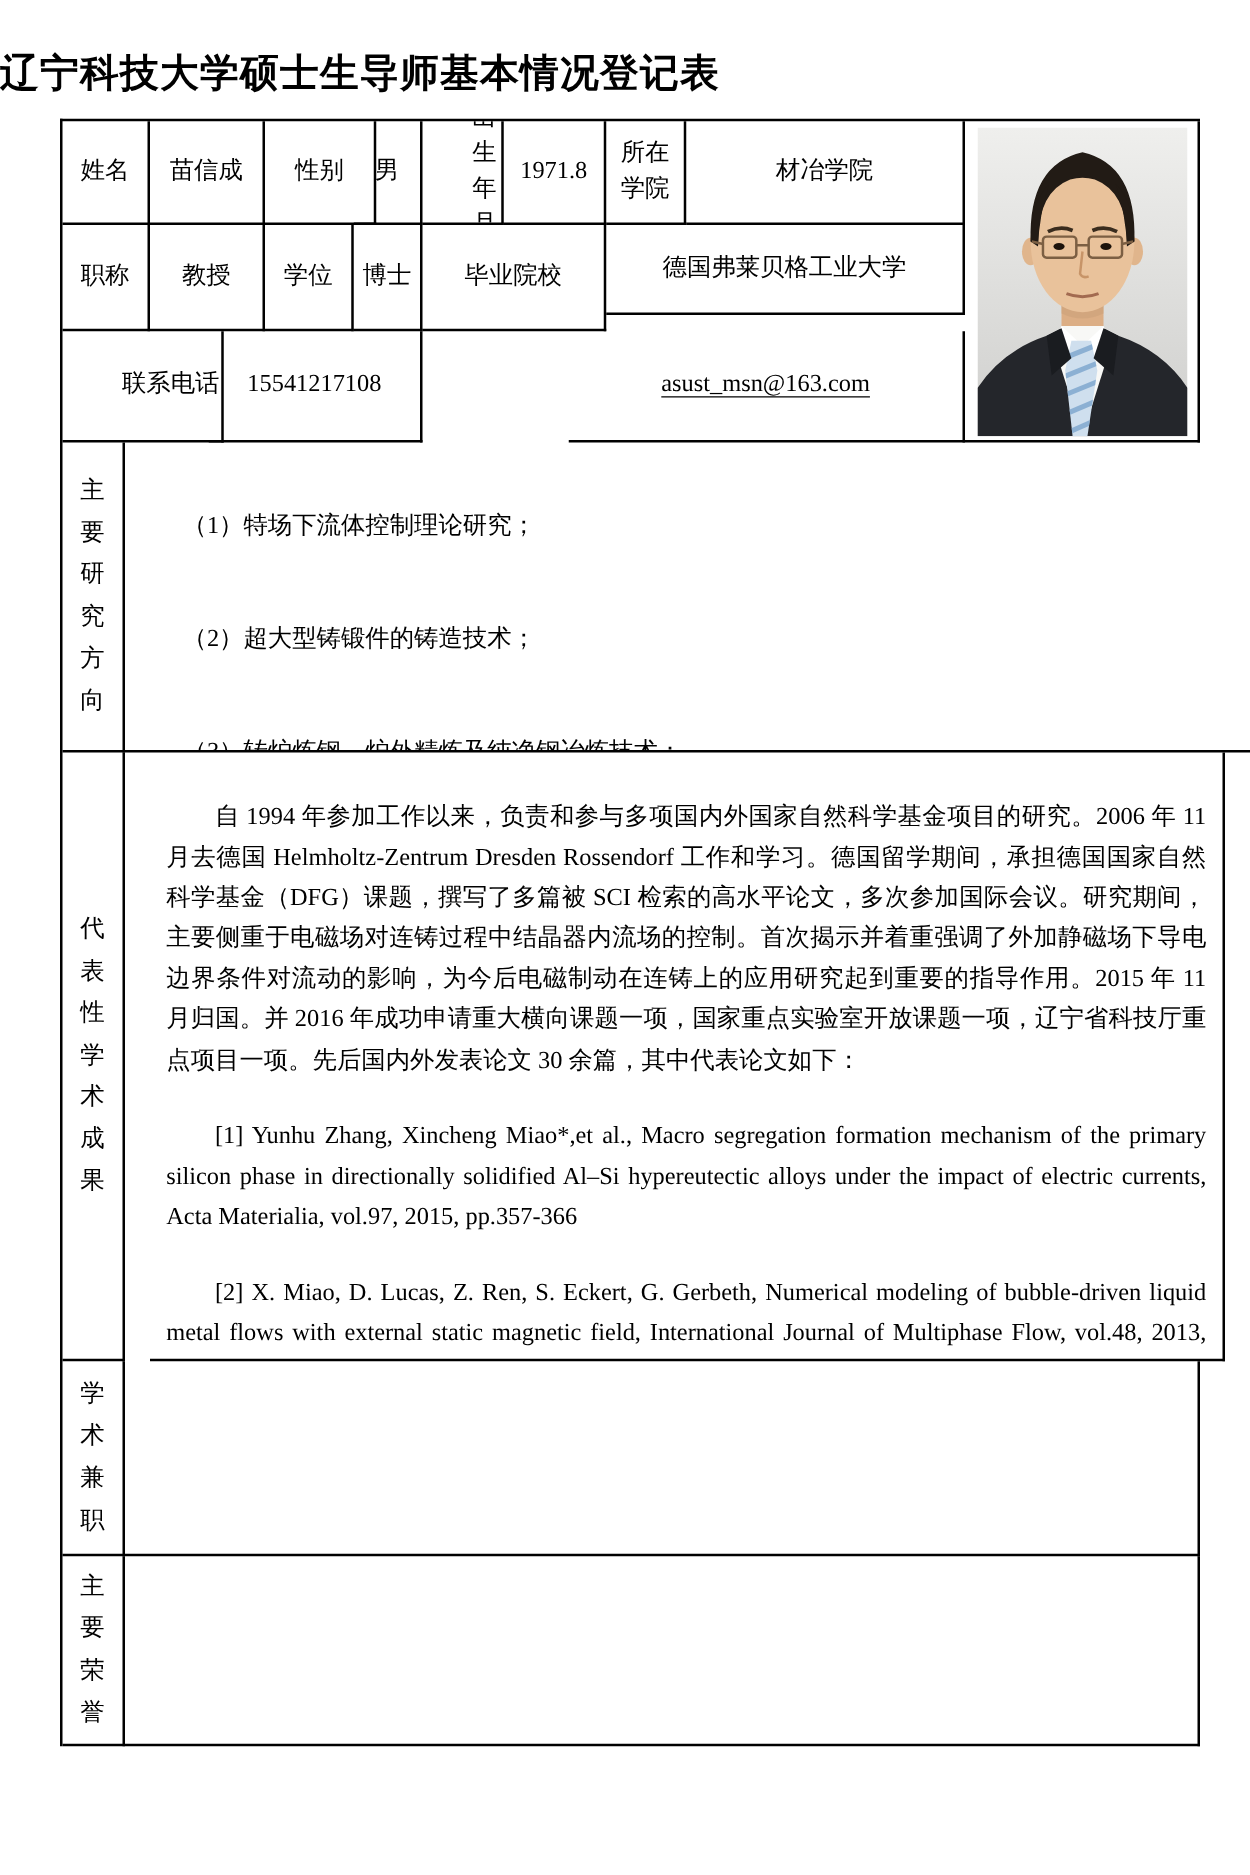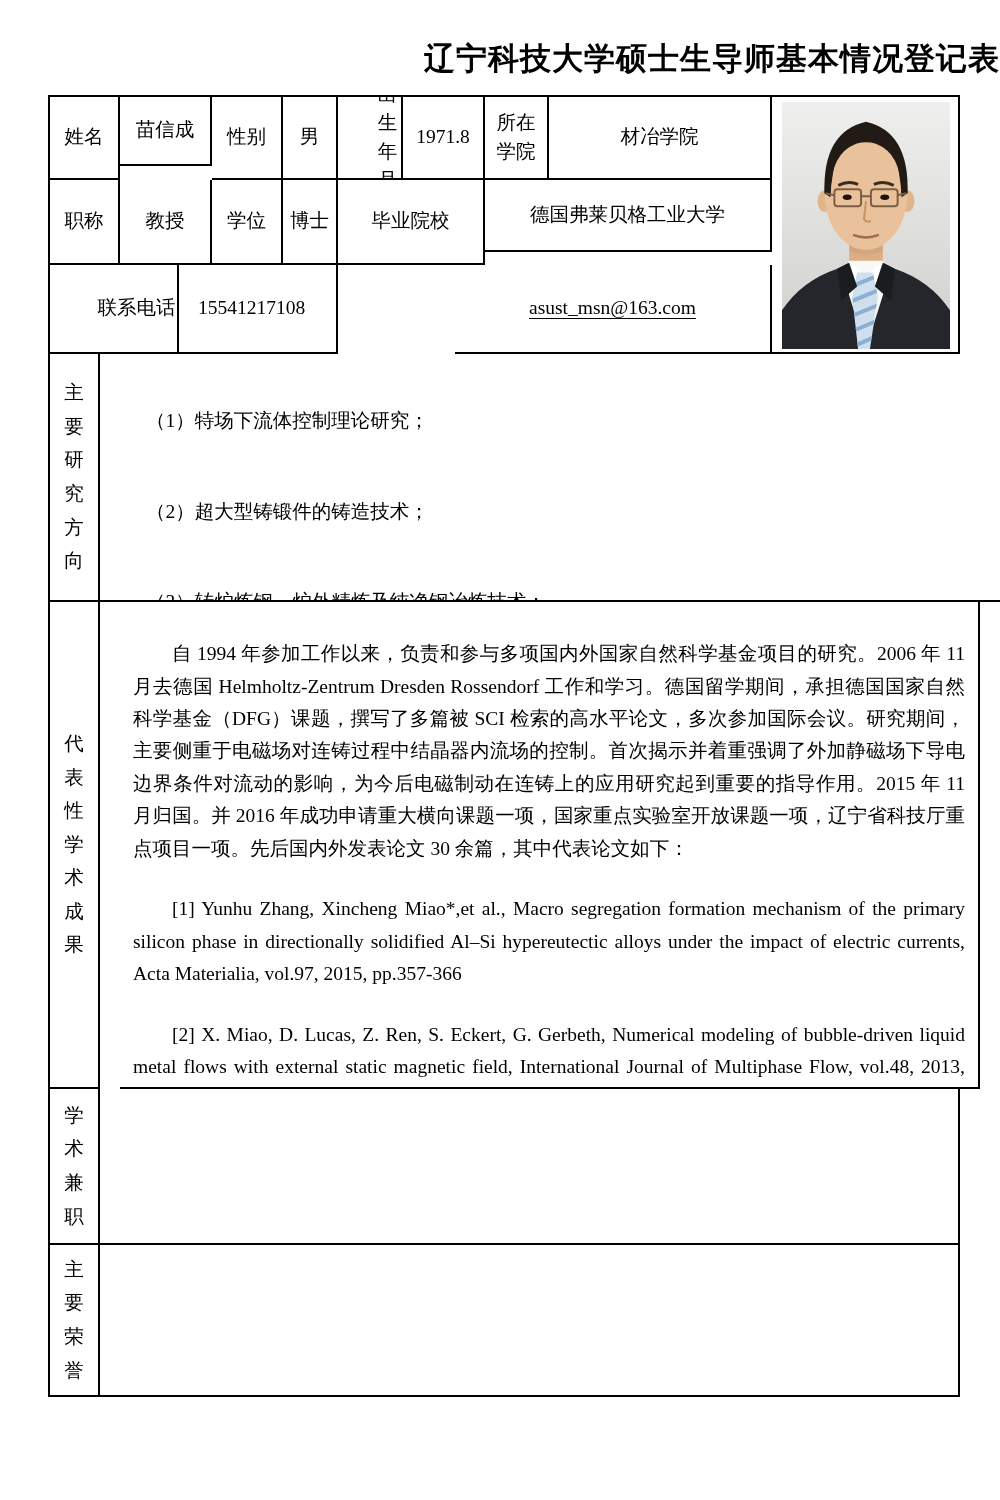--- a/index.html
+++ b/index.html
@@ -1,21 +1,21 @@
 <!DOCTYPE html>
 <html><head>
 <meta charset="utf-8">
 <style>
   html,body{margin:0;padding:0;}
   body{
     width:1000px;height:1500px;position:relative;background:#ffffff;
     font-family:"Liberation Serif","DejaVu Serif",serif;color:#000;
   }
   .page-title{
-    position:absolute;top:38px;left:0;width:1000px;text-align:right;
+    position:absolute;top:38px;left:0;width:1000px;text-align:left;
     font-size:31px;font-weight:bold;letter-spacing:1px;
   }
   .form-table{
     position:absolute;left:48px;top:95px;width:910px;height:1300px;
     border-top:2px solid #000;border-left:2px solid #000;
   }
   .cell{
     position:absolute;box-sizing:border-box;
     border-right:2px solid #000;border-bottom:2px solid #000;
     display:flex;align-items:center;justify-content:center;
@@ -40,22 +40,22 @@
   .photo-cell svg{width:100%;height:100%;display:block;}
 </style>
 </head>
 <body>
 
 <div class="page-title">辽宁科技大学硕士生导师基本情况登记表</div>
 
 <div class="form-table">
 
   <div class="cell" style="left:0;top:0;width:70px;height:83px;">姓名</div>
-  <div class="cell" style="left:70px;top:0;width:92px;height:69px;">苗信成</div>
-  <div class="cell" style="left:162px;top:0;width:71px;height:83px;">性别</div>
+  <div class="cell" style="left:70px;top:0;width:92px;height:83px;">苗信成</div>
+  <div class="cell" style="left:162px;top:0;width:89px;height:83px;">性别</div>
   <div class="cell" style="left:233px;top:0;width:55px;height:83px;">男</div>
   <div class="cell" style="left:288px;top:0;width:65px;height:83px;padding-left:36px;">出生
 年月</div>
   <div class="cell" style="left:353px;top:0;width:82px;height:83px;">1971.8</div>
   <div class="cell" style="left:435px;top:0;width:64px;height:83px;">所在
 学院</div>
   <div class="cell" style="left:499px;top:0;width:223px;height:83px;">材冶学院</div>
 
   <div class="cell photo-cell" style="left:722px;top:0;width:188px;height:257px;">
     <svg viewBox="0 0 170 249" preserveAspectRatio="none">

